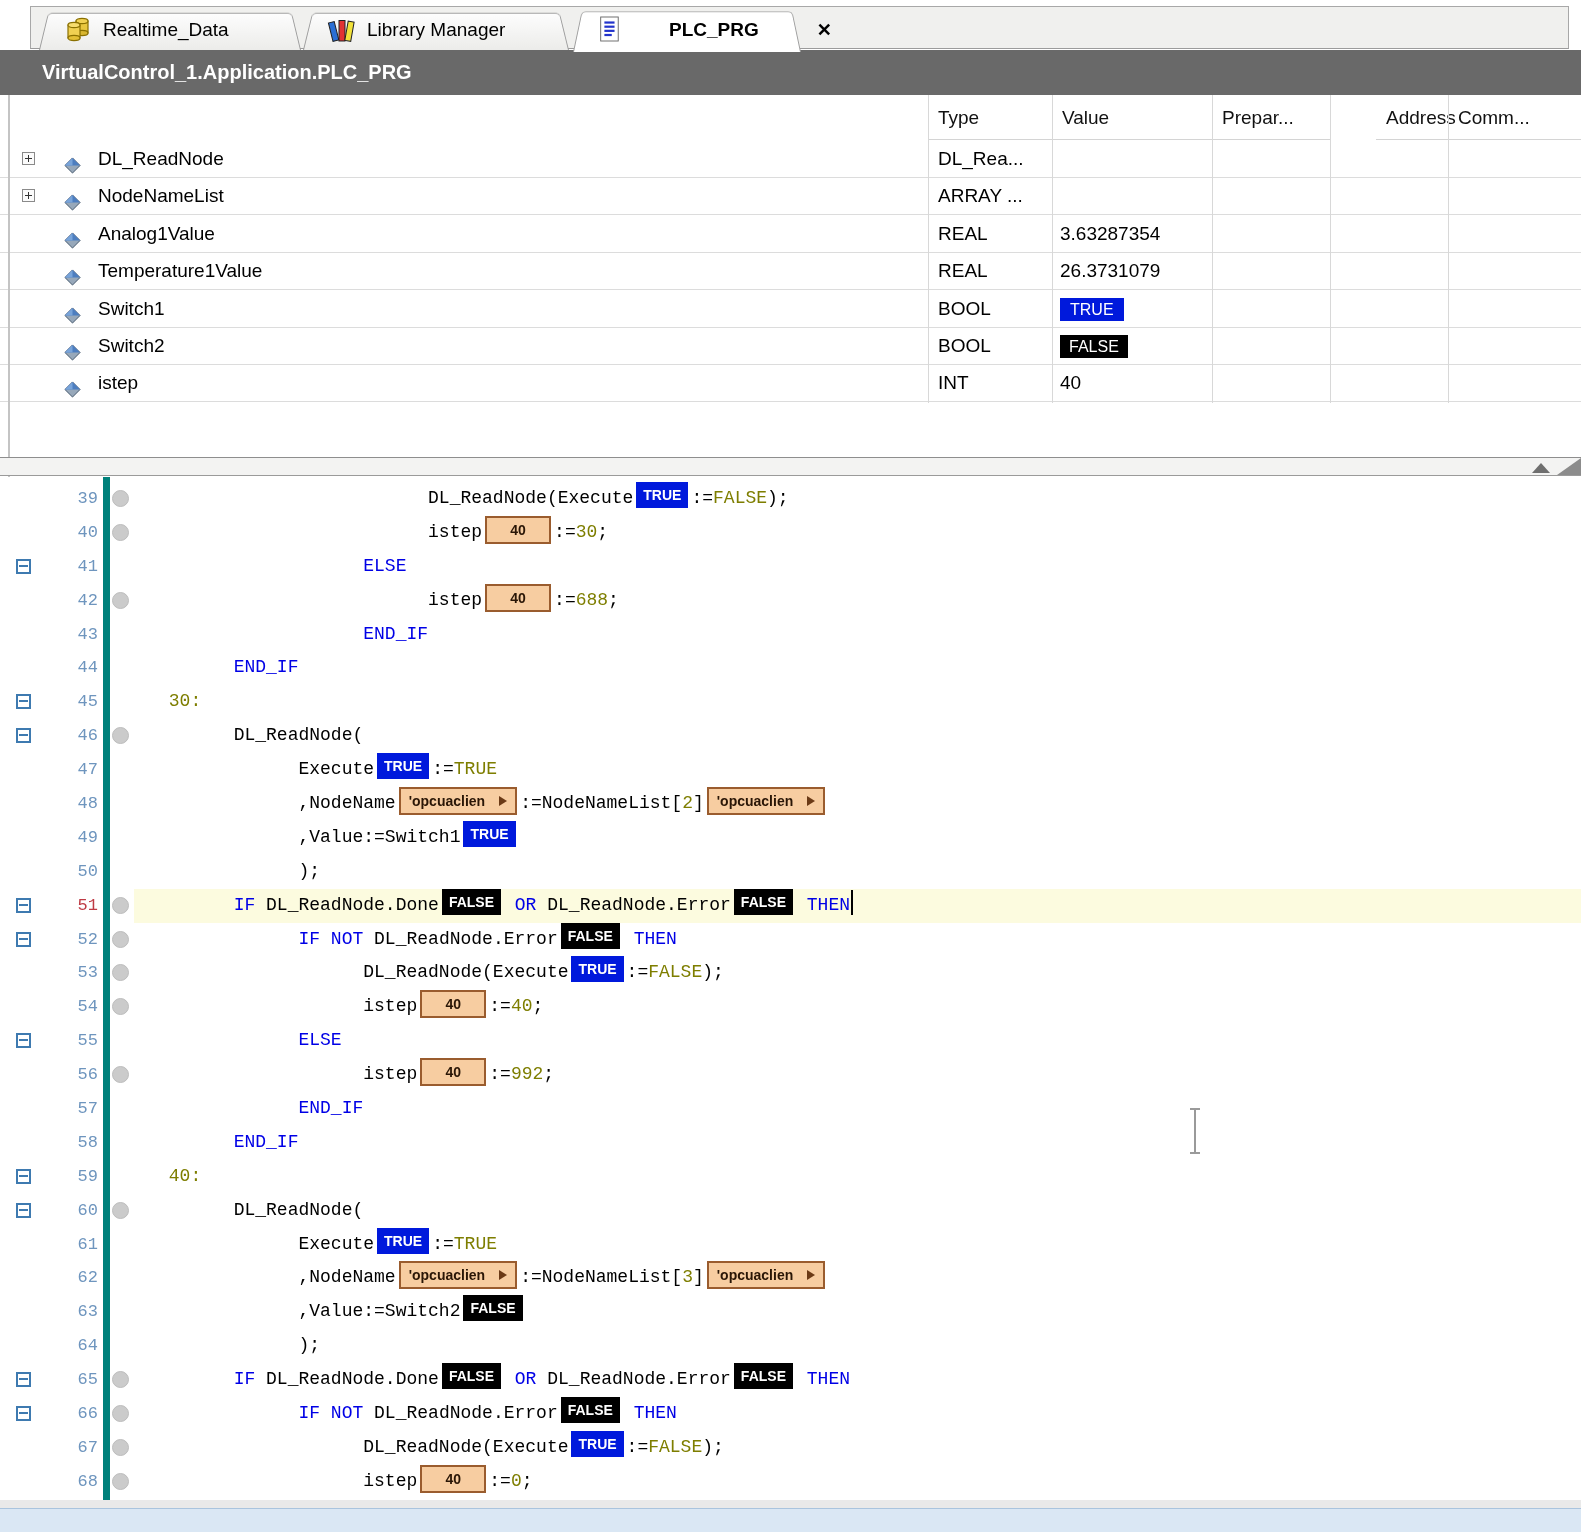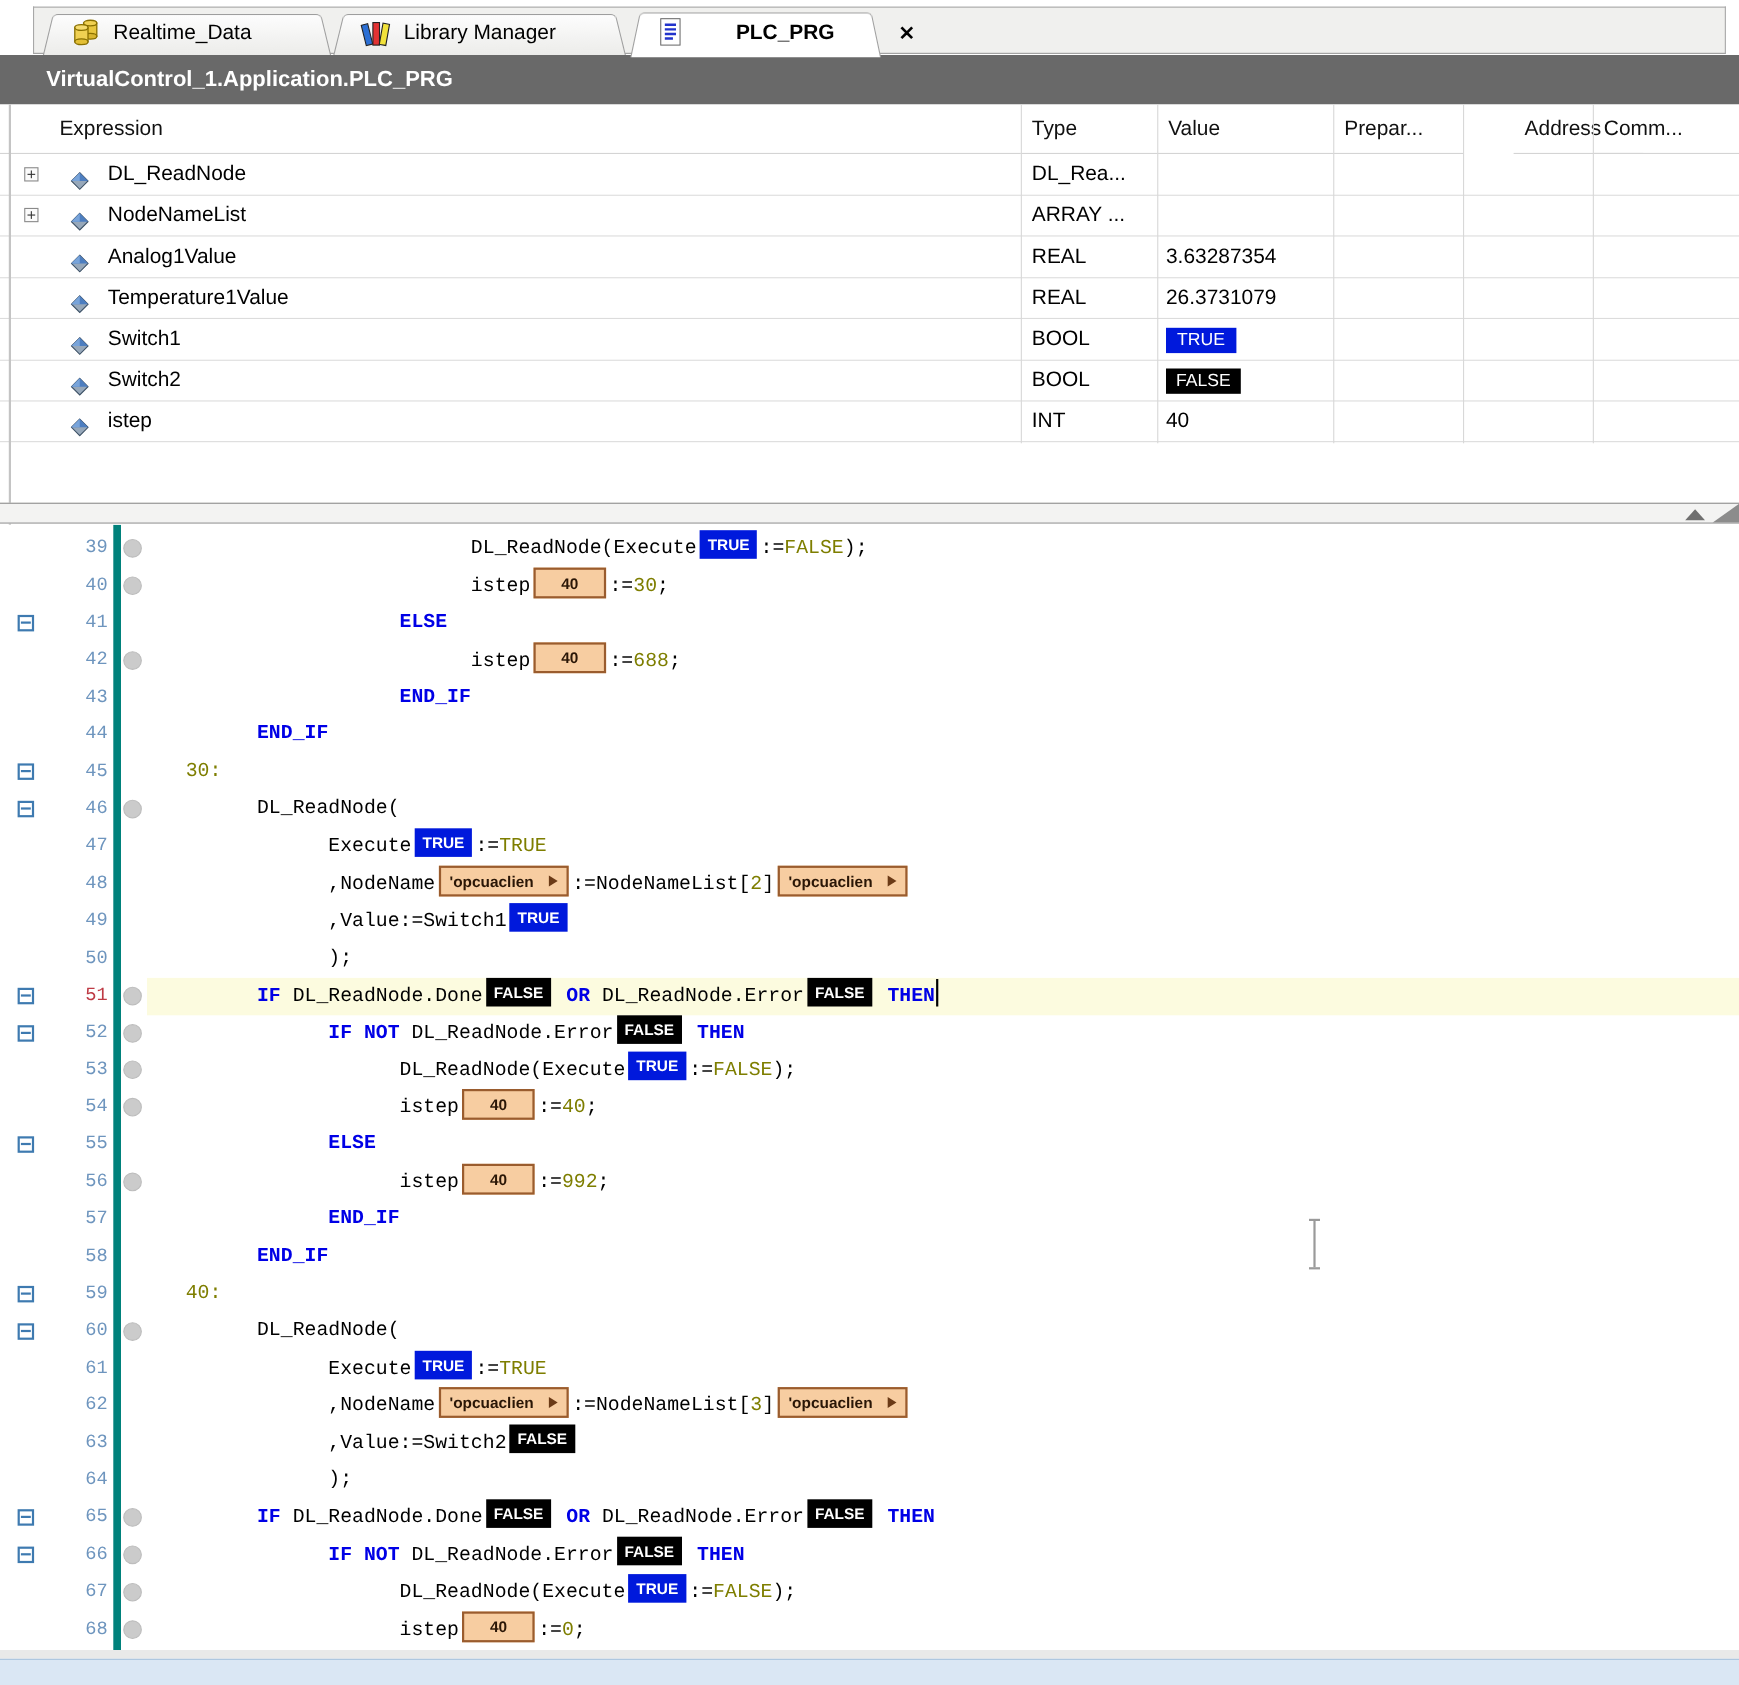--- a/index.html
+++ b/index.html
@@ -62,21 +62,21 @@
   .cl.hl{background:linear-gradient(to right,transparent 134px,var(--hl-bg) 134px);}
   .cl .fm{position:absolute;left:16px;top:9px;width:15px;height:15px;border:2px solid #3E7AB0;
           box-sizing:border-box;background:#fff;}
   .cl .fm::before{content:"";position:absolute;left:1px;top:4px;width:9px;height:2px;background:#3E7AB0;}
   .cl .num{position:absolute;left:20px;width:78px;text-align:right;font-size:17px;color:var(--line-num);}
   .cl.hl .num{color:var(--line-num-cur);}
   .cl .bu{position:absolute;left:112px;top:8px;width:17px;height:17px;border-radius:50%;
           background:#CBCBCB;border:1px solid #BDBDBD;box-sizing:border-box;z-index:4;}
   .cl .txt{display:block;padding-left:104px;white-space:pre;font-size:18px;}
   .sp{color:#000;}
-  .sk{color:var(--kw);font-weight:bold;}
+  .sk{color:var(--kw);font-weight:normal;}
   .sl{color:var(--lit);}
   .bT,.bF{display:inline-block;line-height:1;padding:5px 7px;margin:0 3px;color:#fff;
           font:bold 14px "Liberation Sans",sans-serif;vertical-align:3px;}
   .bT{background:var(--mon-true);}
   .bF{background:var(--mon-false);}
   .bN,.bS{display:inline-block;line-height:1;padding:4px 8px;margin:0 3px;
           background:var(--force-bg);border:2px solid var(--force-bd);
           font:bold 14px "Liberation Sans",sans-serif;color:#2A1606;vertical-align:2px;}
   .bN{min-width:46px;text-align:center;}
   .bS .arr{display:inline-block;width:0;height:0;border-top:5px solid transparent;
@@ -150,21 +150,20 @@
             </svg>
           </span>
           <span>PLC_PRG</span>
           <span class="close">✕</span>
         </div>
       </div>
     </div>
   <div id="titlebar" style="background: rgb(105, 105, 105);">VirtualControl_1.Application.PLC_PRG</div>
   <div id="watch">
       <div class="hdr">
-        <div class="hcell" style="left: 0px; width: 928px; padding-left: 54px;">Expression</div>
         <div class="hcell" style="left: 928px; width: 124px;">Type</div>
         <div class="hcell" style="left: 1052px; width: 160px;">Value</div>
         <div class="hcell" style="left: 1212px; width: 118px;">Prepar...</div>
         <div class="hcell" style="left: 1330px; width: 118px; margin-left: 46px;">Address</div>
         <div class="hcell" style="left: 1448px; width: 133px;">Comm...</div>
       </div>
       <div class="wrow" style="top: 46px;">
         <div class="expand"></div>
         <span class="dicon"><svg viewBox="0 0 18 18" width="17" height="17">
             <polygon points="9,1 17,9 9,17 1,9" fill="#97A8BA" stroke="#3D5166"></polygon>

